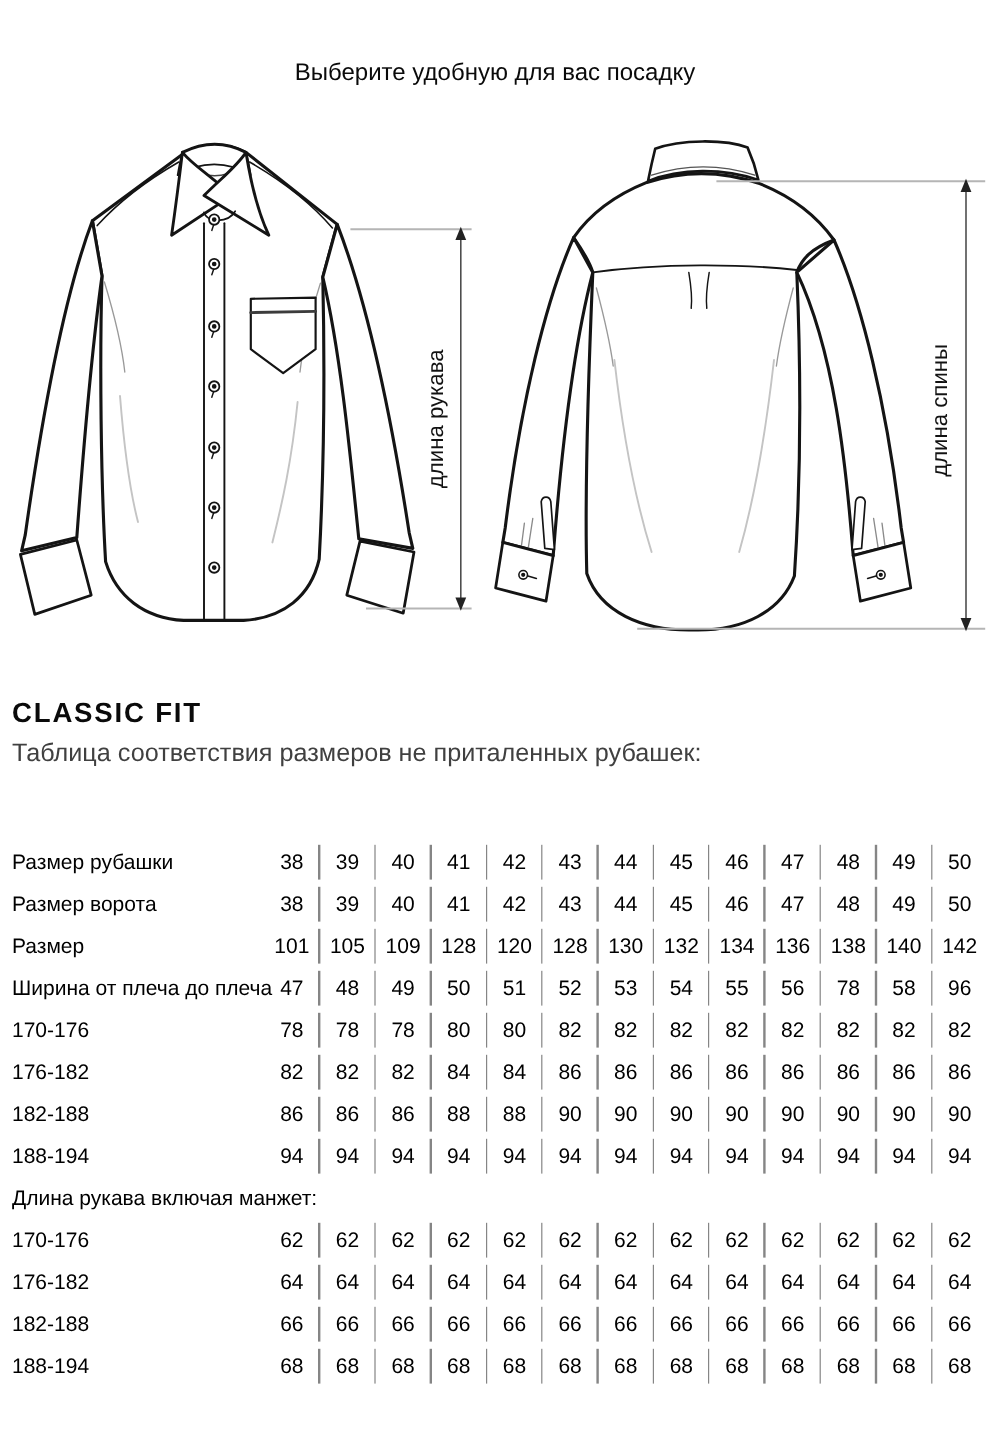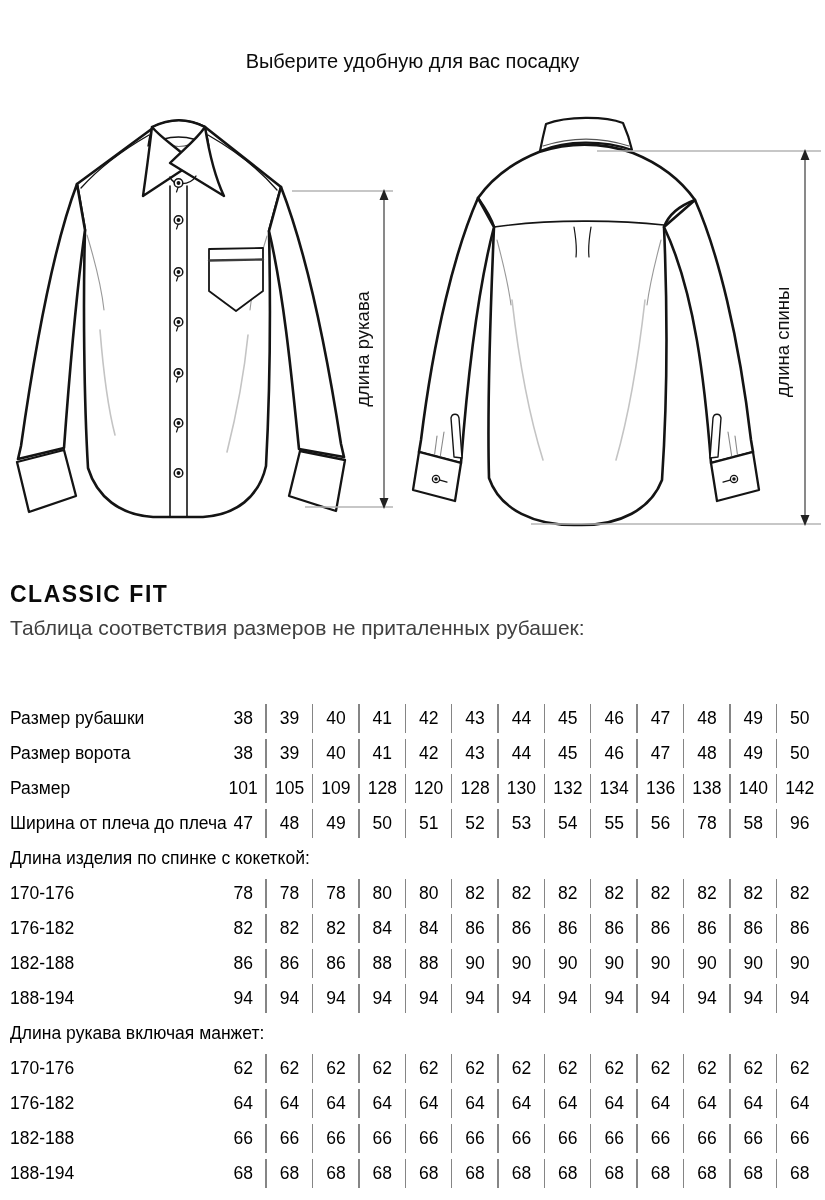--- a/index.html
+++ b/index.html
@@ -258,23 +258,20 @@
           <td class="num">52</td>
           <td class="num">53</td>
           <td class="num">54</td>
           <td class="num">55</td>
           <td class="num">56</td>
           <td class="num">78</td>
           <td class="num">58</td>
           <td class="num">96</td>
         </tr>
         <tr>
-          <td colspan="14" class="section">Длина изделия по спинке с кокеткой:</td>
-        </tr>
-        <tr>
           <td class="label">170-176</td>
           <td class="num">78</td>
           <td class="num">78</td>
           <td class="num">78</td>
           <td class="num">80</td>
           <td class="num">80</td>
           <td class="num">82</td>
           <td class="num">82</td>
           <td class="num">82</td>
           <td class="num">82</td>

